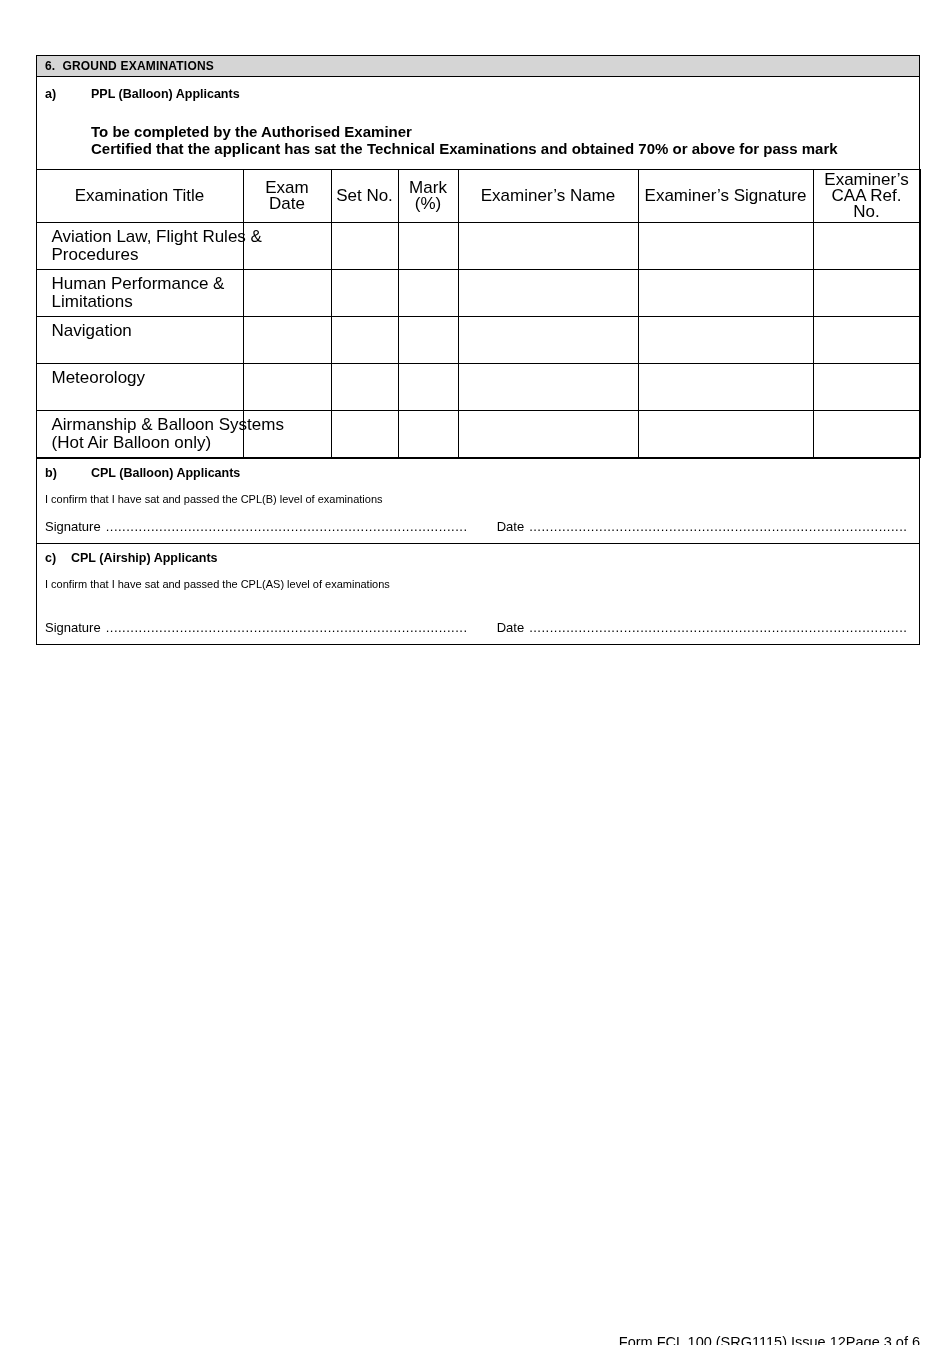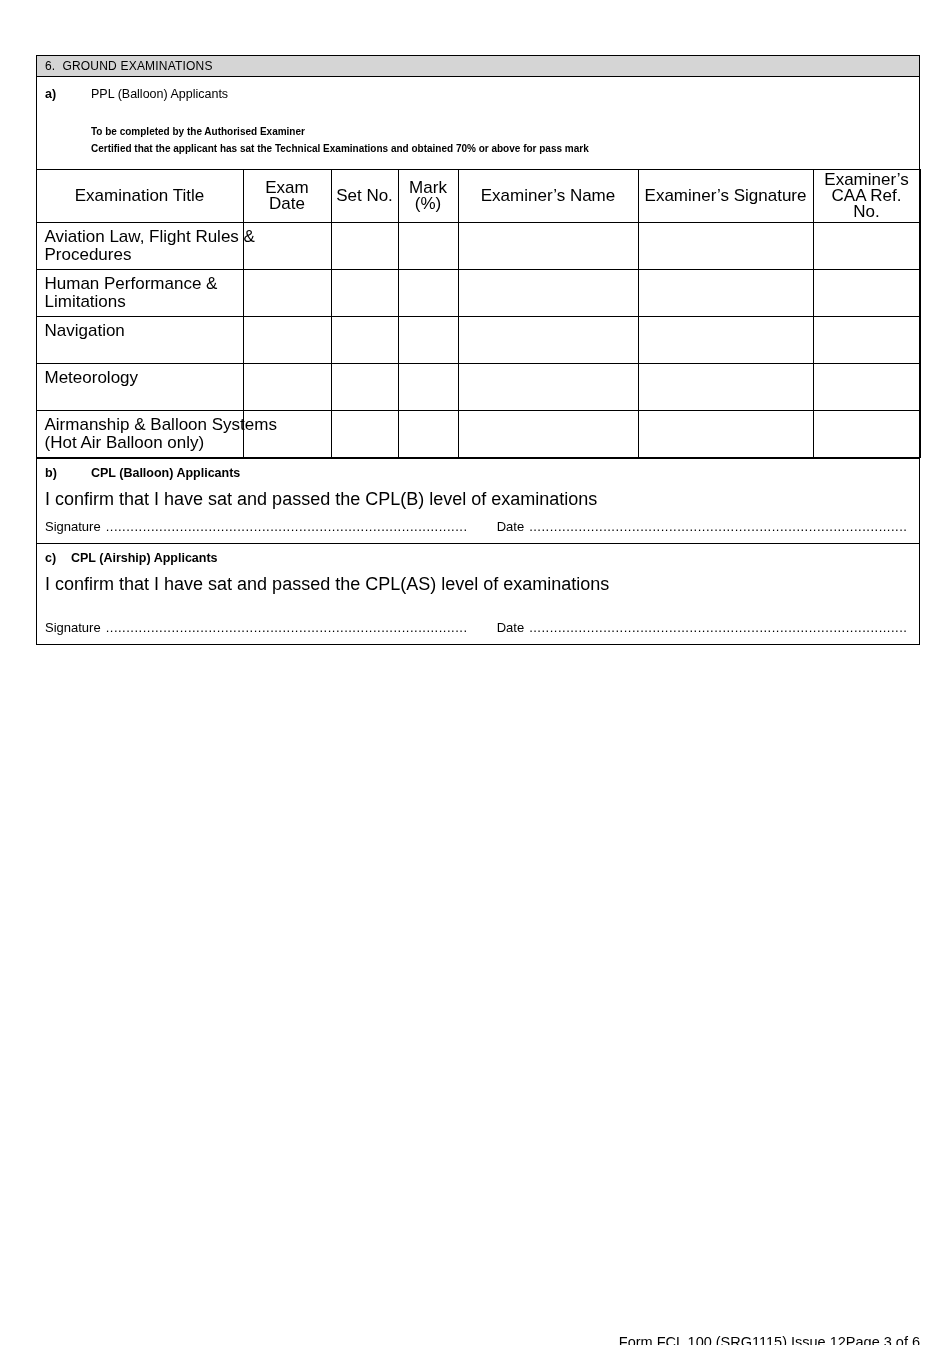--- a/index.html
+++ b/index.html
@@ -26,51 +26,51 @@
     box-sizing: border-box;
   }
 
   
   .section-bar {
     background: #d5d5d5;
     border-bottom: 1.5px solid #000000;
     height: 21px;
     line-height: 21px;
     padding: 0 0 0 8px;
-    font-weight: normal;
+    font-weight: bold;
     font-size: 12px;
     letter-spacing: 0.2px;
     box-sizing: border-box;
     white-space: nowrap;
   }
   .section-bar .num { margin-right: 7px; }
 
   
   .part-a-head {
     padding: 10px 8px 12px 8px;
     box-sizing: border-box;
   }
   .row-inline { display: flex; }
   .tag {
     font-weight: bold;
     font-size: 12.5px;
     width: 46px;
     flex: 0 0 46px;
   }
   .tag-text {
-    font-weight: normal;
+    font-weight: bold;
     font-size: 12.5px;
   }
   .certify-block {
     margin-top: 22px;
     padding-left: 46px;
   }
   .certify-line {
     font-weight: bold;
-    font-size: 10px;
+    font-size: 15px;
     line-height: 17px;
     white-space: nowrap;
   }
 
   
   table.exams {
     border-collapse: collapse;
     width: 884px;
     margin-left: -1.5px;
     table-layout: fixed;
@@ -83,21 +83,21 @@
     vertical-align: top;
   }
   table.exams thead th {
     text-align: center;
     vertical-align: middle;
     height: 44px;
     line-height: 16px;
     padding: 2px 3px;
   }
   table.exams tbody td.title {
-    padding: 5px 0 5px 8px;
+    padding: 5px 0 5px 15px;
     line-height: 18px;
   }
   .r1 { height: 46px; }
   .r2 { height: 47px; }
   .nowrapline { white-space: nowrap; }
 
   
   .c-title { width: 207px; }
   .c-date  { width: 88px;  }
   .c-set   { width: 67px;  }
@@ -114,21 +114,21 @@
   }
   .part-head {
     font-weight: bold;
     font-size: 12.5px;
     display: flex;
     margin-bottom: 10px;
   }
   .part-head .tag-b { width: 46px; flex: 0 0 46px; }
   .part-head .tag-c { width: 26px; flex: 0 0 26px; }
   .confirm {
-    font-size: 18px;
+    font-size: 11px;
     line-height: 18px;
   }
   .sig-row {
     display: flex;
     align-items: baseline;
     margin-top: 11px;
     font-size: 13px;
     justify-content: space-between;
   }
   .sig-label { flex: 0 0 auto; }

